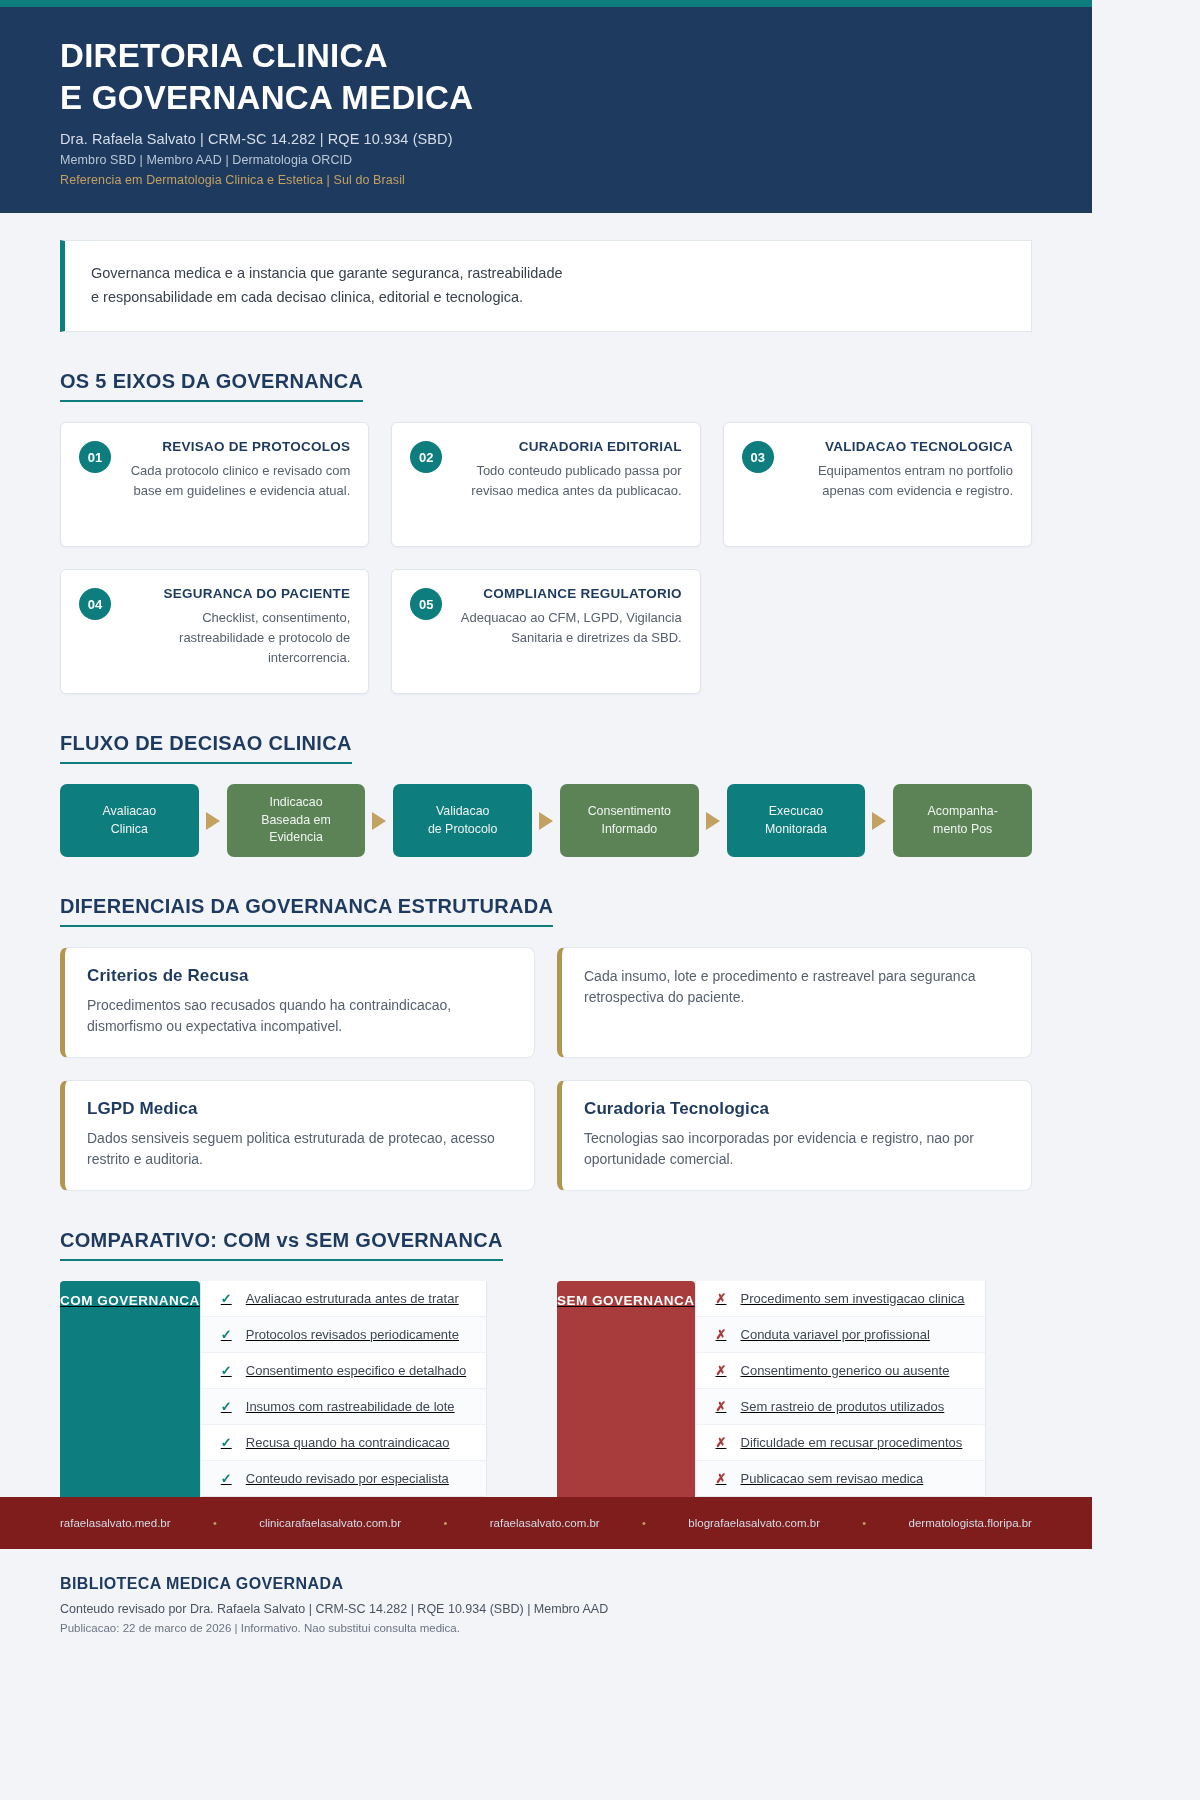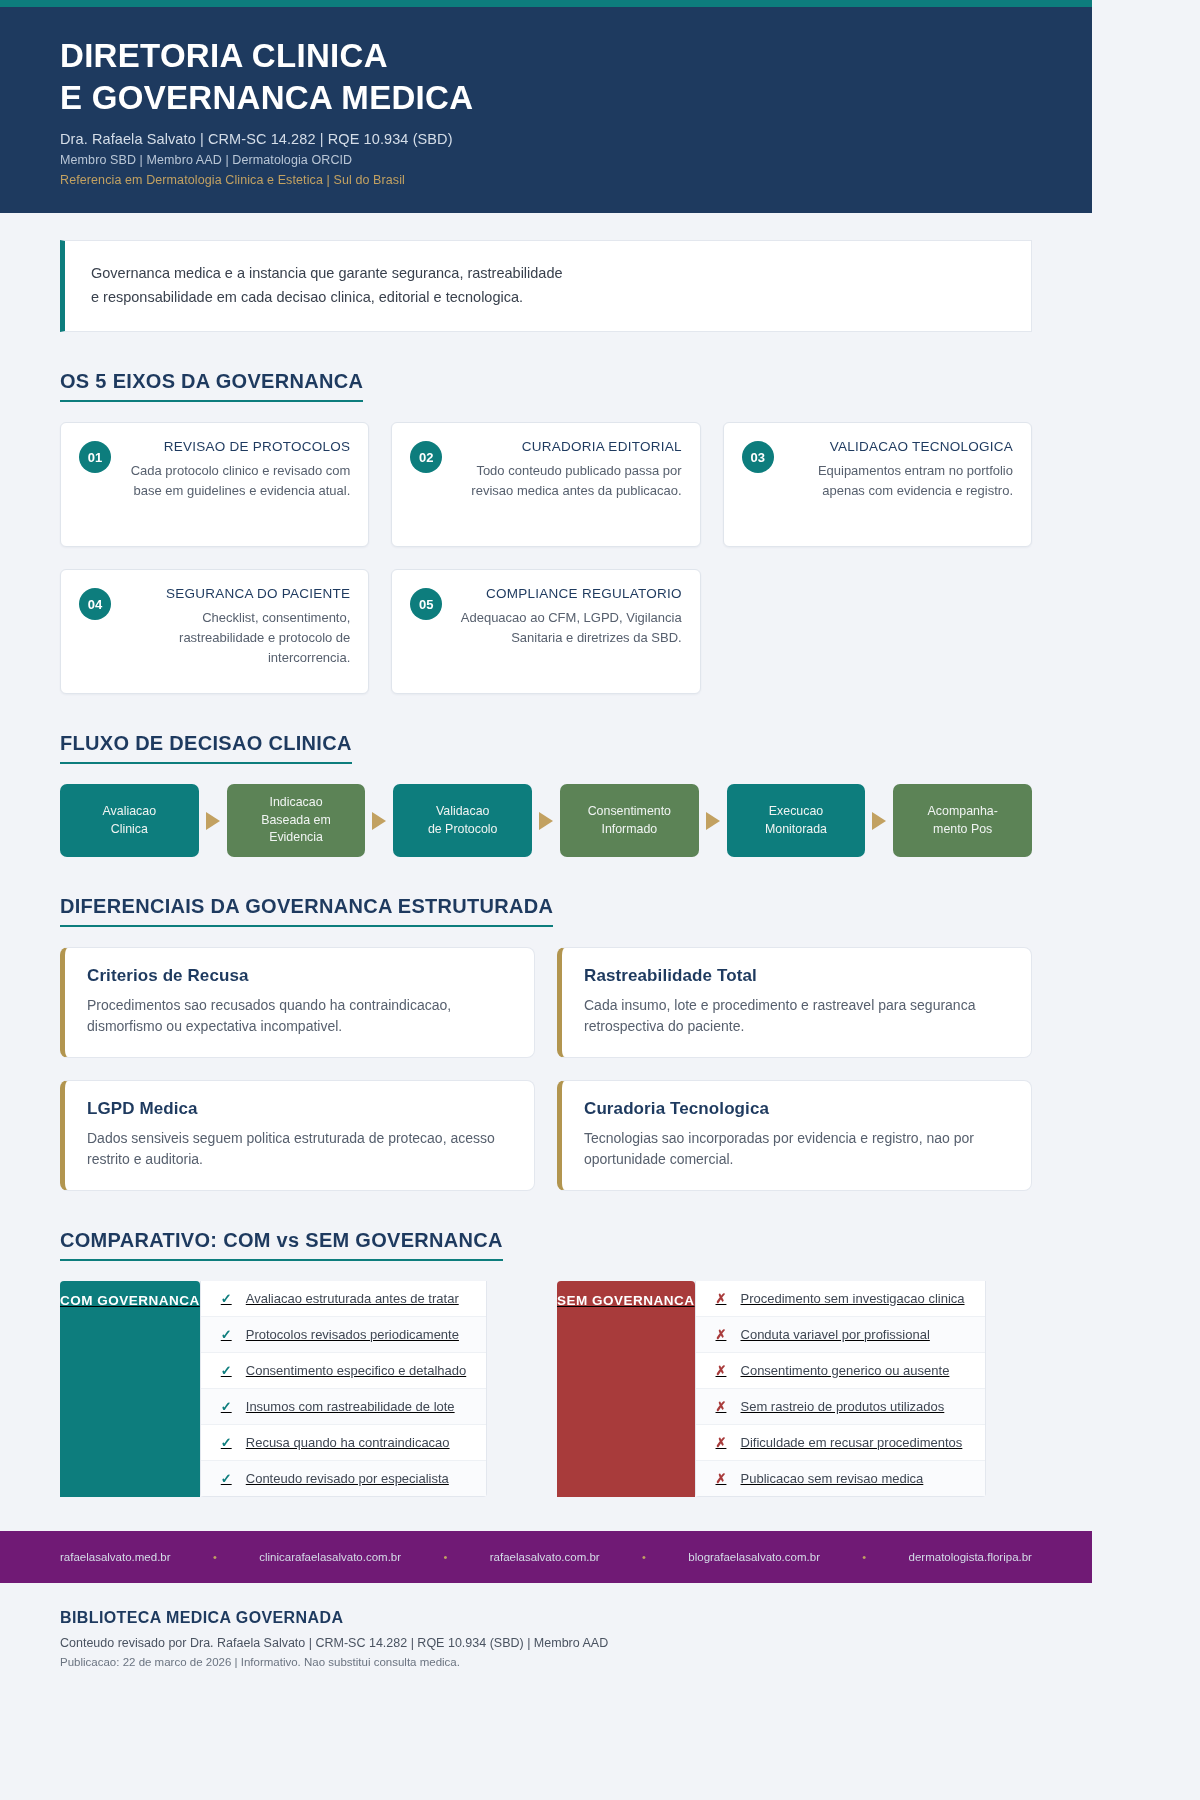--- a/index.html
+++ b/index.html
@@ -118,21 +118,21 @@
     font-weight: bold;
     display: flex;
     align-items: center;
     justify-content: center;
     margin-top: 2px;
   }
   .eixo-body { flex: 1 1 auto; }
   .eixo-title {
     color: #1e3a5f;
     font-size: 13.5px;
-    font-weight: normal;
+    font-weight: bold;
     letter-spacing: 0.25px;
     margin-bottom: 7px;
   }
   .eixo-desc {
     color: #57606e;
     font-size: 13px;
     line-height: 1.52;
   }
 
   
@@ -235,22 +235,21 @@
     color: #3f4753;
   }
   .cmp-item:last-child { border-bottom: none; }
   .cmp-item.alt { background: #fafbfd; }
   .cmp-mark { font-size: 13px; font-weight: bold; flex: 0 0 12px; }
   .cmp-mark.ok { color: #0d7d7d; }
   .cmp-mark.no { color: #a83b3b; }
 
   
   .links-bar {
-    margin-top: 34px;
-    background: #701a75;
+    background: #7f1d1d;
     padding: 20px 60px;
     display: flex;
     align-items: center;
     justify-content: space-between;
   }
   .links-bar a, .links-bar .lnk {
     color: #d3dce7;
     font-size: 11.5px;
     text-decoration: none;
   }
@@ -378,21 +377,20 @@
 
     <div class="sec-head">
       <div class="section-title">DIFERENCIAIS DA GOVERNANCA ESTRUTURADA</div>
     </div>
     <div class="dif-grid">
       <div class="dif-card">
         <div class="dif-title">Criterios de Recusa</div>
         <div class="dif-desc">Procedimentos sao recusados quando ha contraindicacao, dismorfismo ou expectativa incompativel.</div>
       </div>
       <div class="dif-card">
-        <div class="dif-title">Rastreabilidade Total</div>
         <div class="dif-desc">Cada insumo, lote e procedimento e rastreavel para seguranca retrospectiva do paciente.</div>
       </div>
       <div class="dif-card">
         <div class="dif-title">LGPD Medica</div>
         <div class="dif-desc">Dados sensiveis seguem politica estruturada de protecao, acesso restrito e auditoria.</div>
       </div>
       <div class="dif-card">
         <div class="dif-title">Curadoria Tecnologica</div>
         <div class="dif-desc">Tecnologias sao incorporadas por evidencia e registro, nao por oportunidade comercial.</div>
       </div>

